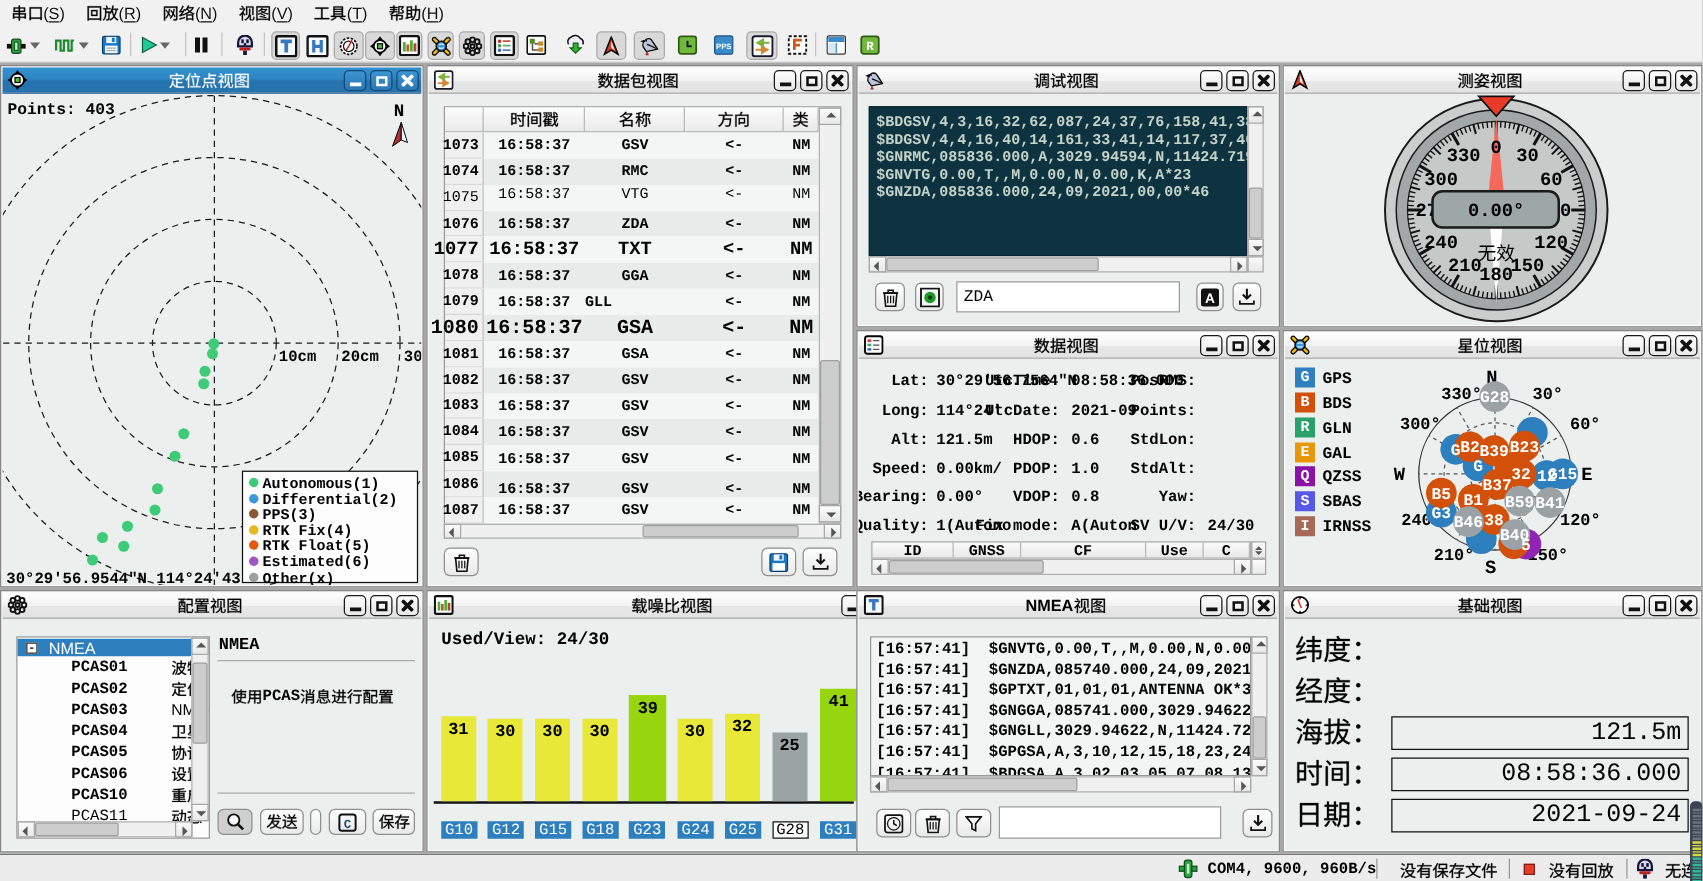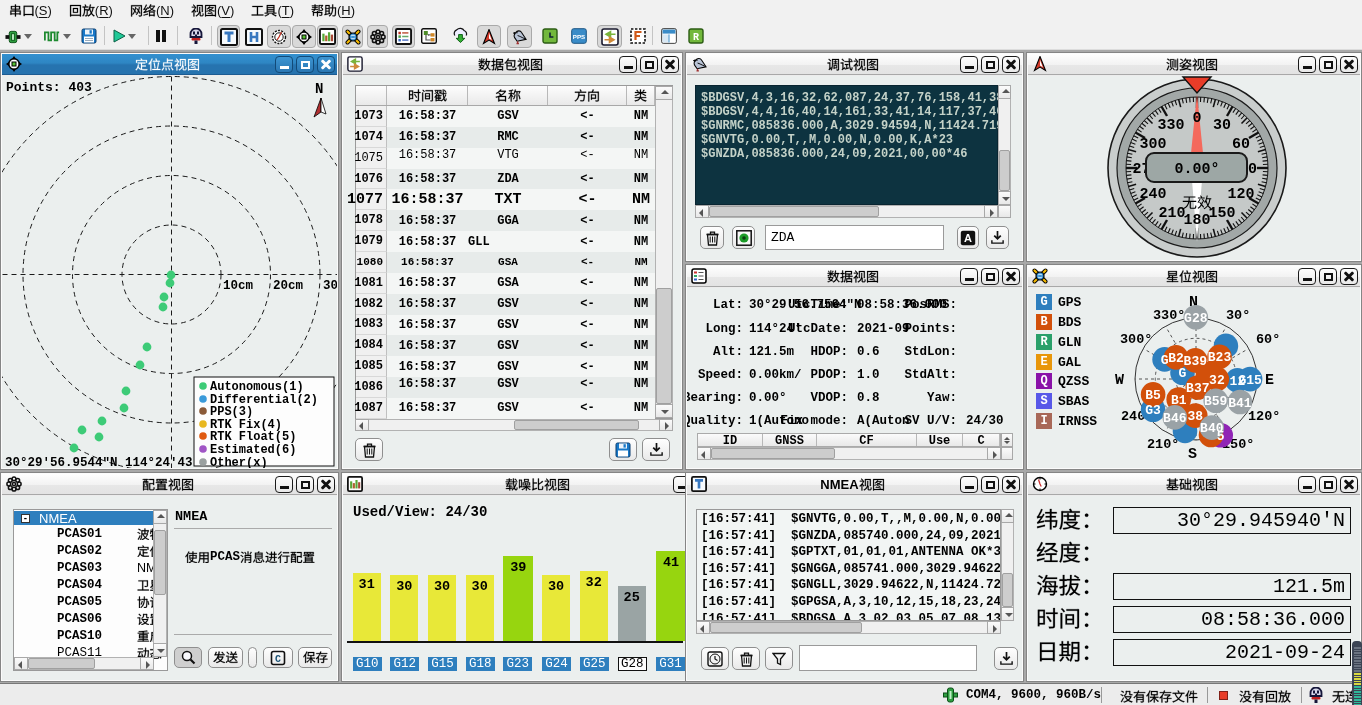--- a/index.html
+++ b/index.html
@@ -461,21 +461,21 @@
             <div style="width:79px;text-align:center">&lt;-</div>
             <div style="width:28px;text-align:center">NM</div>
           </div>
           <div class="abs mono" style="left:0;top:145.1px;width:299px;height:20.85px;background:#f4f6f5;font-size:12px;font-weight:bold;display:flex;align-items:center">
             <div style="width:31px;text-align:right;padding-right:3px;background:#f0f0f0;border-right:1px solid #c0c0c0;height:100%;display:flex;align-items:center;justify-content:flex-end;border-bottom:1px solid #d8d8d8">1079</div>
             <div style="width:81px;text-align:center">16:58:37</div>
             <div style="width:80px;text-align:left">GLL</div>
             <div style="width:79px;text-align:center">&lt;-</div>
             <div style="width:28px;text-align:center">NM</div>
           </div>
-          <div class="abs mono" style="left:0;top:166.0px;width:299px;height:20.85px;background:#e7ebea;font-size:11px;font-weight:bold;display:flex;align-items:center">
+          <div class="abs mono" style="left:0;top:166.0px;width:299px;height:20.85px;background:#e7ebea;font-size:16px;font-weight:bold;display:flex;align-items:center">
             <div style="width:31px;text-align:right;padding-right:3px;background:#f0f0f0;border-right:1px solid #c0c0c0;height:100%;display:flex;align-items:center;justify-content:flex-end;border-bottom:1px solid #d8d8d8">1080</div>
             <div style="width:81px;text-align:center">16:58:37</div>
             <div style="width:80px;text-align:center">GSA</div>
             <div style="width:79px;text-align:center">&lt;-</div>
             <div style="width:28px;text-align:center">NM</div>
           </div>
           <div class="abs mono" style="left:0;top:186.8px;width:299px;height:20.85px;background:#f4f6f5;font-size:12px;font-weight:bold;display:flex;align-items:center">
             <div style="width:31px;text-align:right;padding-right:3px;background:#f0f0f0;border-right:1px solid #c0c0c0;height:100%;display:flex;align-items:center;justify-content:flex-end;border-bottom:1px solid #d8d8d8">1081</div>
             <div style="width:81px;text-align:center">16:58:37</div>
             <div style="width:80px;text-align:center">GSA</div>
@@ -503,21 +503,21 @@
             <div style="width:79px;text-align:center">&lt;-</div>
             <div style="width:28px;text-align:center">NM</div>
           </div>
           <div class="abs mono" style="left:0;top:270.2px;width:299px;height:20.85px;background:#f4f6f5;font-size:12px;font-weight:bold;display:flex;align-items:center">
             <div style="width:31px;text-align:right;padding-right:3px;background:#f0f0f0;border-right:1px solid #c0c0c0;height:100%;display:flex;align-items:center;justify-content:flex-end;border-bottom:1px solid #d8d8d8">1085</div>
             <div style="width:81px;text-align:center">16:58:37</div>
             <div style="width:80px;text-align:center">GSV</div>
             <div style="width:79px;text-align:center">&lt;-</div>
             <div style="width:28px;text-align:center">NM</div>
           </div>
-          <div class="abs mono" style="left:0;top:291.1px;width:299px;height:20.85px;background:#e7ebea;font-size:12px;font-weight:bold;display:flex;align-items:flex-start">
+          <div class="abs mono" style="left:0;top:291.1px;width:299px;height:20.85px;background:#e7ebea;font-size:12px;font-weight:bold;display:flex;align-items:flex-end">
             <div style="width:31px;text-align:right;padding-right:3px;background:#f0f0f0;border-right:1px solid #c0c0c0;height:100%;display:flex;align-items:center;justify-content:flex-end;border-bottom:1px solid #d8d8d8">1086</div>
             <div style="width:81px;text-align:center">16:58:37</div>
             <div style="width:80px;text-align:center">GSV</div>
             <div style="width:79px;text-align:center">&lt;-</div>
             <div style="width:28px;text-align:center">NM</div>
           </div>
           <div class="abs mono" style="left:0;top:311.9px;width:299px;height:20.85px;background:#f4f6f5;font-size:12px;font-weight:bold;display:flex;align-items:center">
             <div style="width:31px;text-align:right;padding-right:3px;background:#f0f0f0;border-right:1px solid #c0c0c0;height:100%;display:flex;align-items:center;justify-content:flex-end;border-bottom:1px solid #d8d8d8">1087</div>
             <div style="width:81px;text-align:center">16:58:37</div>
             <div style="width:80px;text-align:center">GSV</div>
@@ -1394,21 +1394,20 @@
         </div>
       </div>
       <div class="cnt">
         <div class="abs" style="left:8px;top:12px"><svg style="vertical-align:middle" width="67.5" height="22.5" viewBox="0 0 67.5 22.5">
             <g transform="translate(0.0 19.8) scale(0.02250 -0.02250)" fill="#000" stroke="#000" stroke-width="9">
               <path transform="translate(0 0)" d="M69 182Q67 189 64 201Q60 213 56 226Q51 239 47 248Q62 251 80 268Q97 286 120 314Q132 327 155 358Q178 389 207 432Q236 476 266 526Q295 575 320 627L377 590Q319 487 251 390Q183 293 115 220V218Q115 218 108 214Q101 211 92 206Q83 200 76 194Q69 188 69 182ZM69 182 65 241 99 267 366 319Q364 305 364 287Q365 269 366 257Q274 237 218 224Q162 212 132 204Q103 196 90 192Q76 187 69 182ZM62 423Q60 430 56 443Q51 456 47 470Q43 483 39 492Q52 495 65 512Q78 529 94 554Q103 567 118 596Q134 624 154 664Q175 704 194 750Q213 795 229 840L294 808Q268 746 237 684Q206 622 172 565Q138 508 103 463V461Q103 461 97 457Q91 453 82 447Q74 441 68 435Q62 429 62 423ZM62 423 60 477 93 500 269 520Q268 506 266 488Q264 471 264 460Q204 452 166 446Q129 440 108 436Q88 432 78 429Q68 426 62 423ZM45 53Q89 63 146 76Q202 90 266 106Q331 121 395 137L402 73Q311 49 220 25Q129 1 59 -19ZM409 704H921V634H409ZM431 525H884V455H431ZM882 341H948Q948 341 948 330Q948 320 947 312Q941 224 934 168Q928 112 920 82Q913 53 902 40Q892 28 880 23Q868 18 850 16Q837 15 814 15Q792 15 766 15Q765 30 760 48Q756 67 749 79Q773 77 792 76Q812 76 821 76Q830 76 836 78Q842 79 847 85Q855 94 861 120Q867 145 872 196Q878 247 882 331ZM392 341H900V271H392ZM616 841H693V-78H616Z"></path>
               <path transform="translate(1000 0)" d="M225 557H937V495H225ZM239 265H812V203H239ZM386 644H458V389H701V644H775V329H386ZM792 265H807L820 268L867 243Q826 166 758 111Q691 56 605 20Q519 -17 422 -40Q325 -62 222 -74Q219 -61 210 -42Q201 -23 192 -10Q287 -2 380 17Q472 36 552 68Q633 99 695 145Q757 191 792 254ZM399 215Q449 149 534 102Q618 54 728 25Q837 -4 962 -15Q954 -23 946 -34Q937 -46 930 -58Q923 -70 918 -80Q791 -65 680 -32Q568 2 480 57Q392 112 335 189ZM161 741H948V670H161ZM126 741H201V469Q201 409 198 338Q194 268 184 194Q174 120 155 50Q136 -20 104 -80Q97 -74 84 -68Q72 -61 59 -54Q46 -48 37 -46Q68 11 86 77Q103 143 112 212Q121 281 124 346Q126 412 126 468ZM473 827 548 845Q566 815 582 778Q599 742 606 717L528 696Q521 722 506 760Q491 797 473 827Z"></path>
               <path transform="translate(2000 0)" d="M250 486Q220 486 197 506Q174 526 174 560Q174 595 197 616Q220 636 250 636Q280 636 303 616Q326 595 326 560Q326 526 303 506Q280 486 250 486ZM250 -4Q220 -4 197 16Q174 37 174 71Q174 105 197 126Q220 146 250 146Q280 146 303 126Q326 105 326 71Q326 37 303 16Q280 -4 250 -4Z"></path>
             </g>
           </svg></div>
-        <div class="abs mono" style="left:85px;top:11px;width:238px;height:27px;border:1.6px solid #111;font-size:20px;display:flex;align-items:center;justify-content:flex-end;padding-right:5px">30°29.945940'N</div>
         <div class="abs" style="left:8px;top:45px"><svg style="vertical-align:middle" width="67.5" height="22.5" viewBox="0 0 67.5 22.5">
             <g transform="translate(0.0 19.8) scale(0.02250 -0.02250)" fill="#000" stroke="#000" stroke-width="9">
               <path transform="translate(0 0)" d="M65 182Q63 190 58 203Q54 216 49 230Q44 245 40 255Q57 258 76 275Q95 292 119 320Q133 333 158 364Q183 395 215 438Q247 480 280 530Q312 579 340 631L405 589Q342 487 268 391Q193 295 118 223V221Q118 221 110 218Q102 214 91 208Q80 202 72 195Q65 188 65 182ZM65 182 61 245 99 272 379 322Q377 307 377 288Q377 268 378 256Q282 237 224 224Q165 212 134 204Q102 197 88 192Q73 187 65 182ZM58 423Q56 431 52 444Q47 457 42 472Q38 486 33 495Q47 498 62 514Q76 531 92 557Q100 569 118 598Q135 626 156 666Q176 705 197 750Q218 795 234 840L305 807Q278 746 245 684Q212 622 176 566Q140 509 104 464V462Q104 462 97 458Q90 454 80 448Q71 442 64 436Q58 429 58 423ZM58 423 56 480 94 504 294 524Q290 510 288 492Q287 474 287 462Q218 453 176 447Q134 441 110 436Q87 432 76 429Q64 426 58 423ZM40 57Q82 66 136 78Q191 91 252 106Q313 120 375 135L383 69Q297 46 210 24Q123 1 54 -18ZM424 787H831V718H424ZM810 787H825L839 790L893 762Q858 691 804 630Q751 570 685 520Q619 470 547 432Q475 393 403 367Q398 376 390 388Q382 399 374 410Q365 422 357 429Q425 452 493 486Q561 521 622 566Q683 610 732 662Q781 715 810 773ZM371 18H961V-52H371ZM630 287H704V-9H630ZM431 332H914V263H431ZM632 518 672 572Q721 553 776 528Q832 502 882 476Q933 451 966 430L923 368Q891 390 842 417Q792 444 737 471Q682 498 632 518Z"></path>
               <path transform="translate(1000 0)" d="M225 557H937V495H225ZM239 265H812V203H239ZM386 644H458V389H701V644H775V329H386ZM792 265H807L820 268L867 243Q826 166 758 111Q691 56 605 20Q519 -17 422 -40Q325 -62 222 -74Q219 -61 210 -42Q201 -23 192 -10Q287 -2 380 17Q472 36 552 68Q633 99 695 145Q757 191 792 254ZM399 215Q449 149 534 102Q618 54 728 25Q837 -4 962 -15Q954 -23 946 -34Q937 -46 930 -58Q923 -70 918 -80Q791 -65 680 -32Q568 2 480 57Q392 112 335 189ZM161 741H948V670H161ZM126 741H201V469Q201 409 198 338Q194 268 184 194Q174 120 155 50Q136 -20 104 -80Q97 -74 84 -68Q72 -61 59 -54Q46 -48 37 -46Q68 11 86 77Q103 143 112 212Q121 281 124 346Q126 412 126 468ZM473 827 548 845Q566 815 582 778Q599 742 606 717L528 696Q521 722 506 760Q491 797 473 827Z"></path>
               <path transform="translate(2000 0)" d="M250 486Q220 486 197 506Q174 526 174 560Q174 595 197 616Q220 636 250 636Q280 636 303 616Q326 595 326 560Q326 526 303 506Q280 486 250 486ZM250 -4Q220 -4 197 16Q174 37 174 71Q174 105 197 126Q220 146 250 146Q280 146 303 126Q326 105 326 71Q326 37 303 16Q280 -4 250 -4Z"></path>
             </g>
           </svg></div>
         <div class="abs" style="left:8px;top:78px"><svg style="vertical-align:middle" width="67.5" height="22.5" viewBox="0 0 67.5 22.5">
             <g transform="translate(0.0 19.8) scale(0.02250 -0.02250)" fill="#000" stroke="#000" stroke-width="9">
               <path transform="translate(0 0)" d="M412 562H483Q476 502 468 434Q459 367 450 300Q440 233 432 172Q423 112 415 67H341Q351 114 361 175Q371 236 380 304Q389 371 398 438Q406 504 412 562ZM557 469 600 497Q631 473 664 442Q696 410 713 386L669 354Q653 379 621 412Q589 444 557 469ZM532 257 575 284Q609 259 644 225Q678 191 696 164L651 132Q633 159 599 194Q565 229 532 257ZM420 727H938V658H420ZM445 562H845V497H445ZM285 356H963V287H285ZM380 132H935V67H380ZM442 841 515 822Q494 760 466 699Q438 638 406 584Q373 531 338 490Q331 496 319 504Q307 512 295 520Q283 527 273 532Q309 570 340 620Q372 669 398 726Q424 782 442 841ZM823 562H893Q893 562 892 555Q892 548 892 540Q892 532 892 526Q886 381 880 280Q873 180 866 116Q858 53 848 18Q839 -18 826 -34Q811 -53 794 -60Q778 -68 755 -70Q734 -72 700 -72Q665 -71 629 -69Q628 -54 622 -36Q617 -18 608 -4Q647 -8 680 -9Q712 -10 726 -10Q739 -10 748 -7Q756 -4 763 5Q774 17 782 51Q791 85 798 148Q806 210 812 308Q818 406 823 547ZM95 775 138 826Q168 813 201 796Q234 778 264 760Q294 741 312 725L268 668Q250 684 220 704Q191 723 158 742Q125 761 95 775ZM42 484 83 536Q112 523 144 506Q175 488 203 470Q231 453 249 437L206 379Q188 395 160 414Q133 433 102 452Q71 470 42 484ZM72 -22Q92 18 116 72Q141 126 166 186Q190 247 210 304L268 263Q250 210 228 152Q205 95 182 40Q159 -16 137 -63Z"></path>

